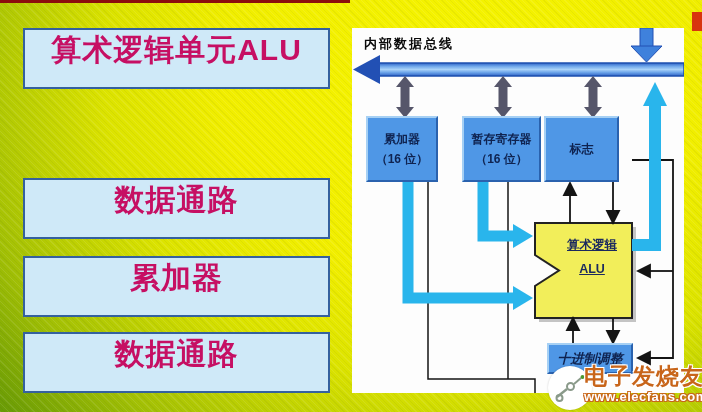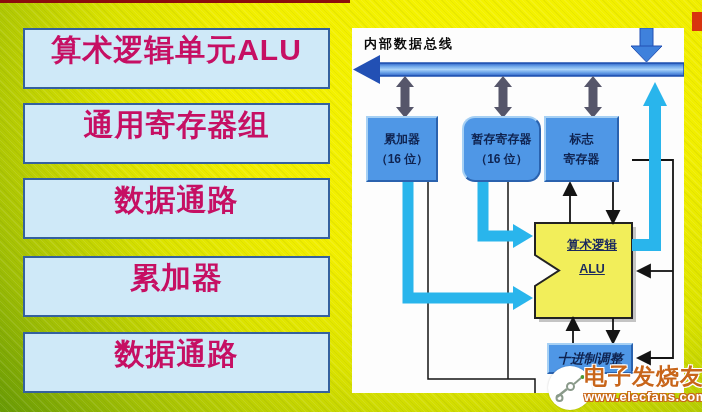--- a/index.html
+++ b/index.html
@@ -25,21 +25,21 @@
   .panel{position:absolute;left:352px;top:28px;width:332px;height:365px;background:#fdfdfd;}
   .panel svg{position:absolute;left:0;top:0;}
   .bus-label{position:absolute;left:12px;top:7px;font-size:13px;font-weight:bold;
     color:#0a0a0a;letter-spacing:2px;white-space:nowrap;}
 
   .bbox{position:absolute;background:#4f97e6;border:2px solid;
     border-color:#a6d0f4 #2a62ae #2a62ae #a6d0f4;
     color:#0f2350;font-weight:bold;font-size:12px;text-align:center;
     display:flex;flex-direction:column;justify-content:center;line-height:1.7;}
   #box-acc {left:14px; top:88px;width:68px;height:62px;}
-  #box-tmp {left:110px;top:88px;width:75px;height:62px;border-radius:13px;}
+  #box-tmp {left:110px;top:88px;width:75px;height:62px;}
   #box-flag{left:192px;top:88px;width:71px;height:62px;}
   #box-dec {left:195px;top:315px;width:82px;height:27px;font-size:13px;line-height:1;font-style:italic;}
 
   .alu-text{position:absolute;left:202px;top:206px;width:76px;text-align:center;
     color:#1c2a5e;font-weight:bold;font-size:12.5px;line-height:1.9;text-decoration:underline;}
 
   
   .wm-circle{position:absolute;left:548px;top:366px;width:44px;height:44px;
     border-radius:50%;background:#fff;box-shadow:0 0 2px rgba(0,0,0,0.2);}
   .wm-brand{position:absolute;left:584px;top:361px;font-size:23px;font-weight:bold;
@@ -51,23 +51,20 @@
 </style>
 </head>
 <body>
 
 <div id="stage">
   <div class="sliver-top"></div>
   <div class="sliver-right"></div>
 
   <div class="btn" id="btn0">
     <span>算术逻辑单元ALU</span>
-  </div>
-  <div class="btn" id="btn1">
-    <span>通用寄存器组</span>
   </div>
   <div class="btn" id="btn2">
     <span>数据通路</span>
   </div>
   <div class="btn" id="btn3">
     <span>累加器</span>
   </div>
   <div class="btn" id="btn4">
     <span>数据通路</span>
   </div>
@@ -149,21 +146,20 @@
     <div class="bbox" id="box-acc">
       <div>累加器</div>
       <div>（16 位）</div>
     </div>
     <div class="bbox" id="box-tmp">
       <div>暂存寄存器</div>
       <div>（16 位）</div>
     </div>
     <div class="bbox" id="box-flag">
       <div>标志</div>
-      <div>寄存器</div>
     </div>
 
     <div class="alu-text">
       <div>算术逻辑</div>
       <div>ALU</div>
     </div>
 
     <div class="bbox" id="box-dec">
       <div>十进制调整</div>
     </div>

